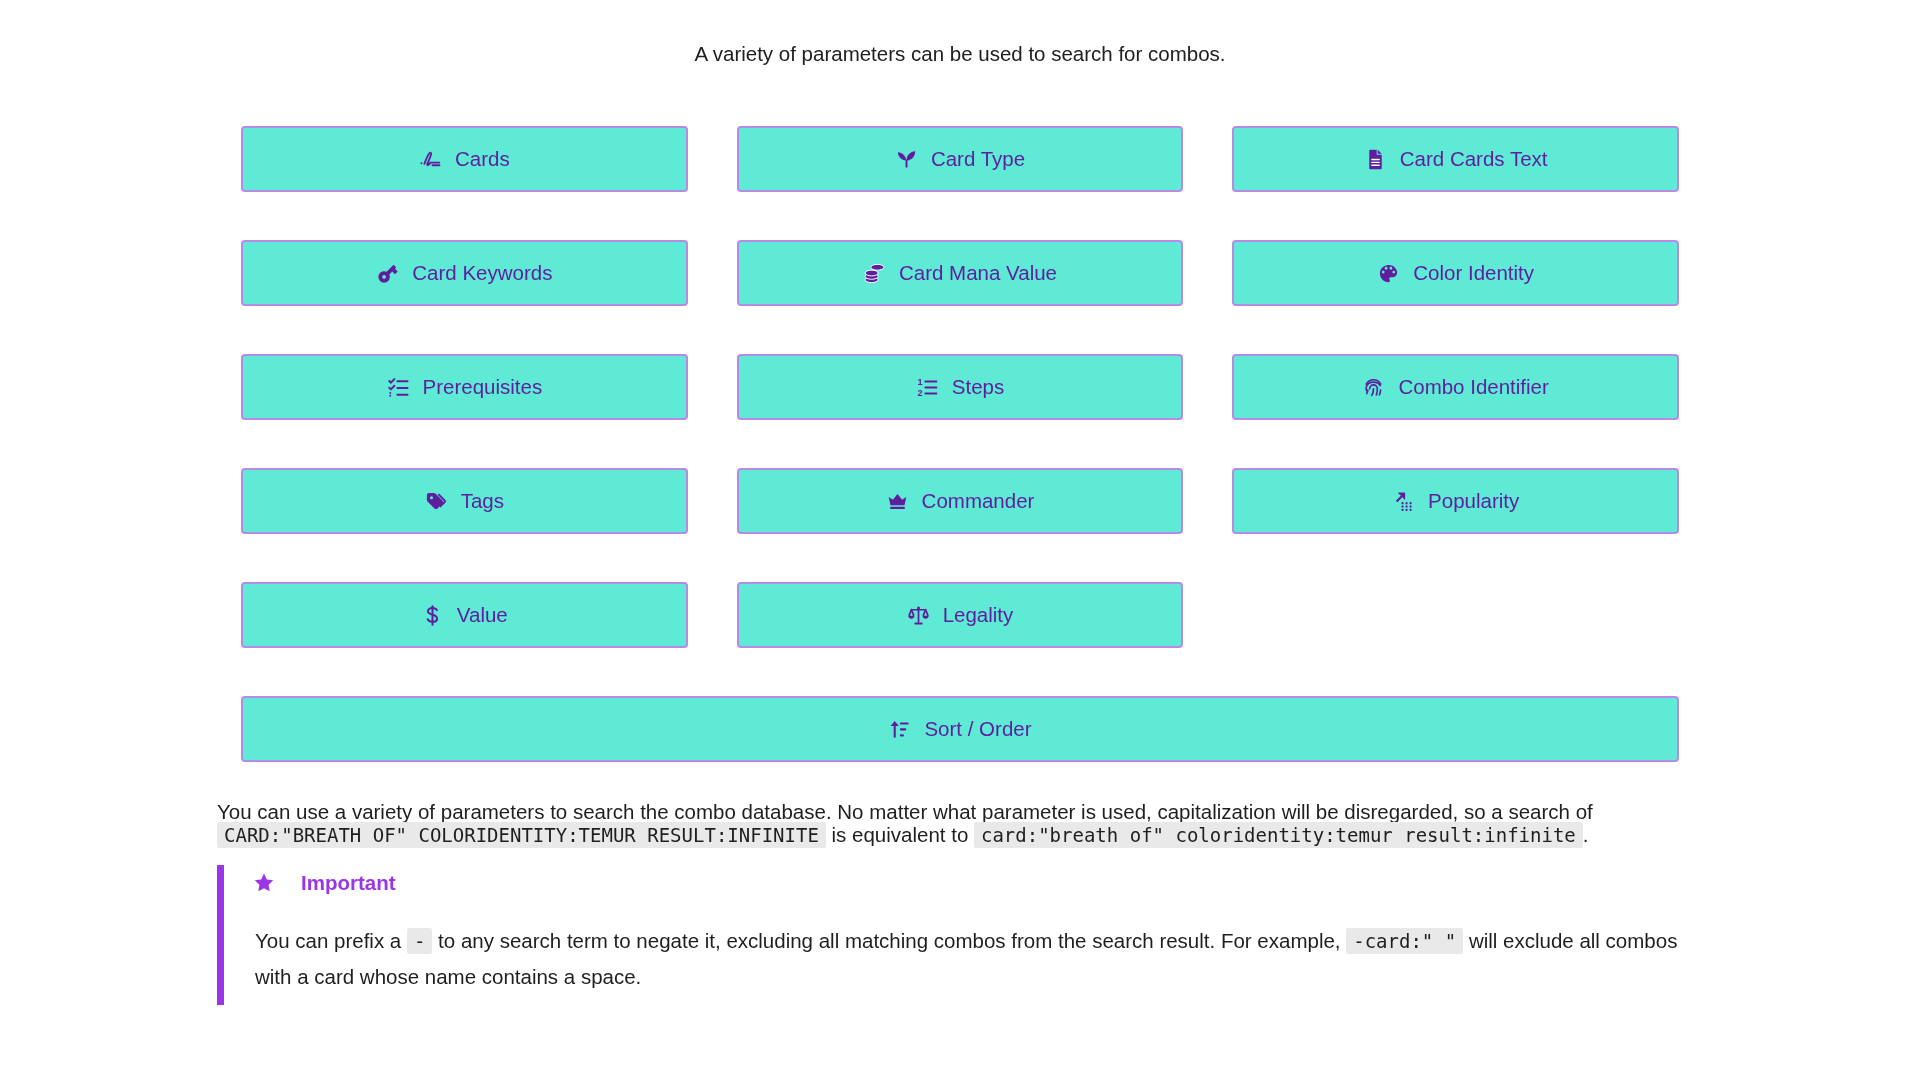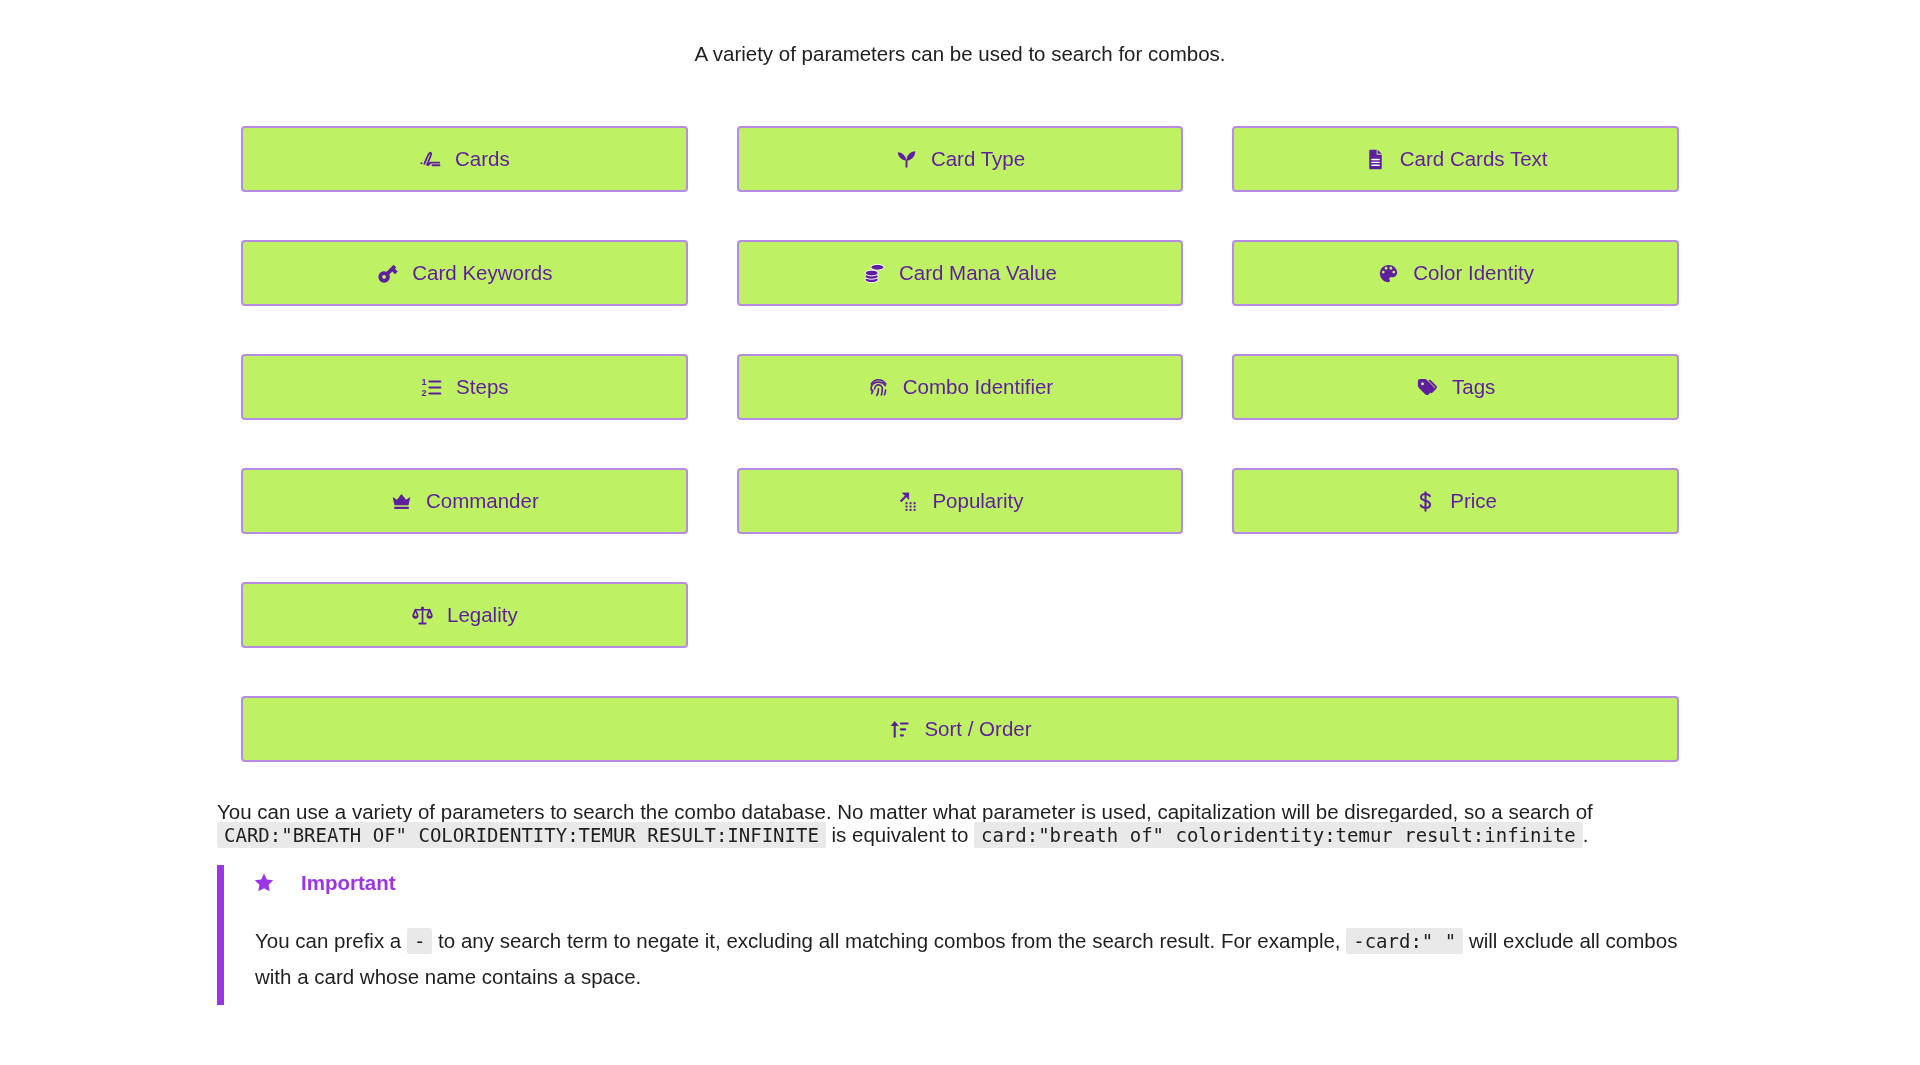--- a/index.html
+++ b/index.html
@@ -35,21 +35,21 @@
     grid-template-columns: repeat(3, 1fr);
     column-gap: 49px;
     row-gap: 48px;
     padding: 0 24px;
     margin-top: 58px;
   }
   .param-btn {
     height: 66px;
     border: 2px solid var(--accent-border);
     border-radius: 4px;
-    background: #bef264;
+    background: #5eead4;
     color: var(--accent-dark);
     font-family: inherit;
     font-size: 20.5px;
     display: flex;
     align-items: center;
     justify-content: center;
     gap: 13px;
     cursor: pointer;
     padding: 0;
   }
@@ -168,20 +168,32 @@
         </span>
         <span class="btn-label">Card Mana Value</span>
       </button>
       <button class="param-btn">
         <span class="btn-icon">
           <svg viewBox="0 0 24 24" fill="currentColor">
             <path fill-rule="evenodd" d="M12 3c-4.97 0-9 4.03-9 9s4.03 9 9 9c.83 0 1.5-.67 1.5-1.5 0-.39-.15-.74-.39-1.01-.23-.26-.38-.61-.38-.99 0-.83.67-1.5 1.5-1.5H16c2.76 0 5-2.24 5-5 0-4.42-4.03-8-9-8zm-5.5 9c-.83 0-1.5-.67-1.5-1.5S5.67 9 6.5 9 8 9.67 8 10.5 7.33 12 6.5 12zm3-4C8.67 8 8 7.33 8 6.5S8.67 5 9.5 5s1.5.67 1.5 1.5S10.33 8 9.5 8zm5 0c-.83 0-1.5-.67-1.5-1.5S13.67 5 14.5 5s1.5.67 1.5 1.5S15.33 8 14.5 8zm3 4c-.83 0-1.5-.67-1.5-1.5S16.67 9 17.5 9s1.5.67 1.5 1.5-.67 1.5-1.5 1.5z"></path>
           </svg>
         </span>
         <span class="btn-label">Color Identity</span>
+      </button>
+      <button class="param-btn">
+        <span class="btn-icon">
+          <svg viewBox="0 0 24 24" fill="none" stroke="currentColor" stroke-width="2" stroke-linecap="round" stroke-linejoin="round">
+            <path d="M2.3 5.2l1.8 1.8 3.6-3.8"></path>
+            <path d="M2.3 12.2l1.8 1.8 3.6-3.8"></path>
+            <path d="M10.8 5.5h10.7M10.8 12.5h10.7M10.8 19.5h10.7"></path>
+            <circle cx="3.4" cy="17.7" r="1" fill="currentColor" stroke="none"></circle>
+            <circle cx="3.4" cy="20.6" r="1" fill="currentColor" stroke="none"></circle>
+          </svg>
+        </span>
+        <span class="btn-label">Prerequisites</span>
       </button>
       <button class="param-btn">
         <span class="btn-icon">
           <svg viewBox="0 0 24 24" fill="currentColor">
             <text x="1.6" y="9.2" font-size="9.5" font-weight="bold" font-family="sans-serif">1</text>
             <text x="1.6" y="20.6" font-size="9.5" font-weight="bold" font-family="sans-serif">2</text>
             <g stroke="currentColor" stroke-width="2.1" stroke-linecap="round" fill="none">
               <path d="M9.8 5.7h11.4M9.8 12h11.4M9.8 18.3h11.4"></path>
             </g>
           </svg>
@@ -241,21 +253,21 @@
         </span>
         <span class="btn-label">Popularity</span>
       </button>
       <button class="param-btn">
         <span class="btn-icon">
           <svg viewBox="0 0 24 24" fill="none" stroke="currentColor" stroke-width="2.1" stroke-linecap="round">
             <path d="M12 2.4v19.2"></path>
             <path d="M16.6 6.4c-.8-1.5-2.5-2.3-4.6-2.3-2.6 0-4.7 1.3-4.7 3.5 0 4.7 9.5 2.5 9.5 7.4 0 2.3-2.1 3.6-4.8 3.6-2.3 0-4.3-1-5-2.7"></path>
           </svg>
         </span>
-        <span class="btn-label">Price</span>
+        <span class="btn-label">Value</span>
       </button>
       <button class="param-btn">
         <span class="btn-icon">
           <svg viewBox="0 0 24 24" fill="currentColor">
             <g stroke="currentColor" stroke-width="1.8" fill="none" stroke-linecap="round">
               <path d="M12 5.8v13"></path>
               <path d="M4.6 6h14.8"></path>
               <path d="M4.6 6L2.3 11.6M4.6 6l2.3 5.6"></path>
               <path d="M19.4 6l-2.3 5.6M19.4 6l2.3 5.6"></path>
             </g>

